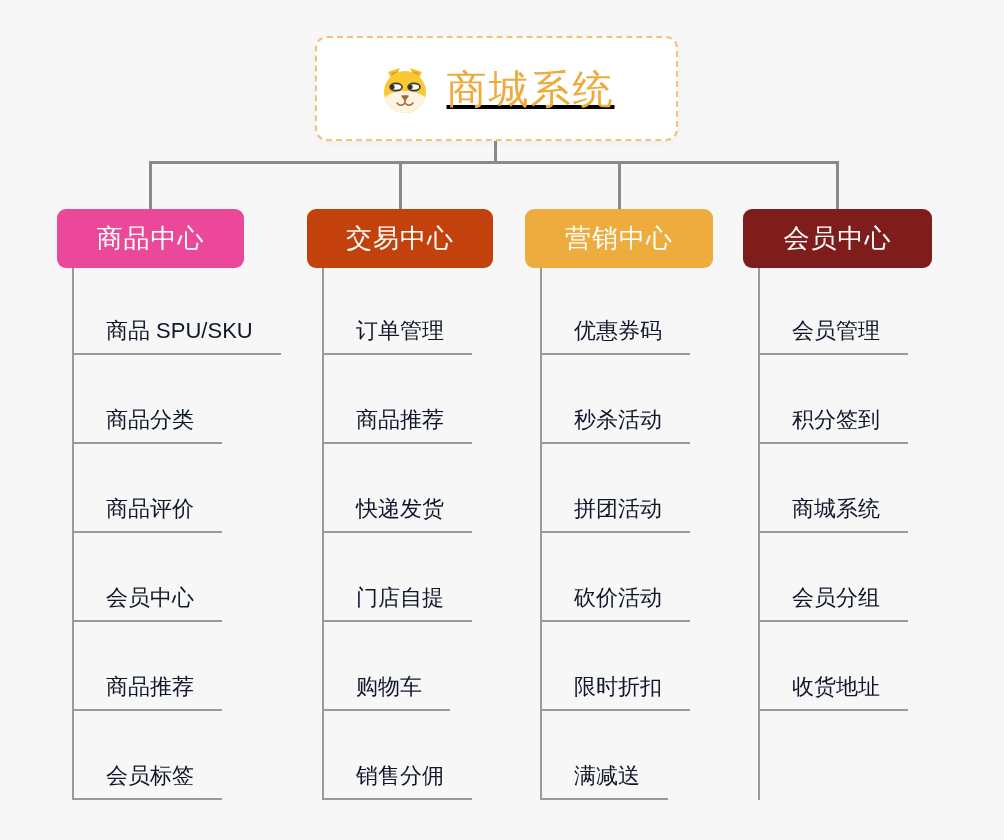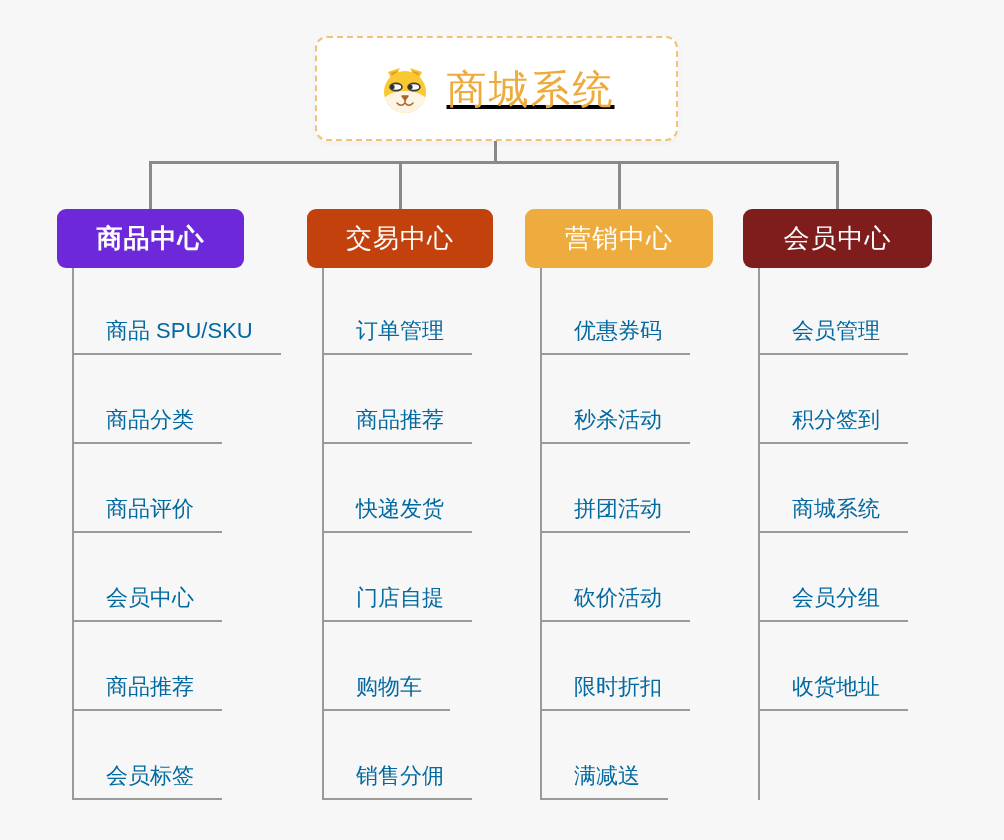--- a/index.html
+++ b/index.html
@@ -38,21 +38,21 @@
     display:flex;align-items:center;justify-content:center;
     color:#ffffff;font-size:26px;letter-spacing:1px;white-space:nowrap;
   }
   .spine{position:absolute;left:15px;top:59px;width:2px;height:532px;background:#9a9a9a;}
   .branch-items{margin-top:-2px;}
   .item{position:relative;height:89px;}
   .item-label{
     position:absolute;left:15px;bottom:0;
     padding:0 28px 9px 34px;
     border-bottom:2px solid #9a9a9a;
-    font-size:22px;color:#0369a1;white-space:nowrap;line-height:1.2;
+    font-size:22px;color:#0f172a;white-space:nowrap;line-height:1.2;
   }
   .b1{left:57px;width:187px;}
   .b2{left:307px;width:186px;}
   .b3{left:525px;width:188px;}
   .b4{left:743px;width:189px;}
 </style>
 </head>
 <body>
 
 <div class="canvas">
@@ -86,21 +86,21 @@
       <circle cx="31.5" cy="24" r="2.2" fill="#2f2f2f"></circle>
 
       <path d="M23 33 h6 l-3 4 Z" fill="#a9672f" stroke="#a9672f" stroke-linejoin="round" stroke-width="1.5"></path>
       <path d="M26 36.5 v3" stroke="#a9672f" stroke-width="1.5" fill="none"></path>
       <path d="M18 40 q4 4.5 8 0 q4 4.5 8 0" stroke="#a9672f" stroke-width="1.5" fill="none" stroke-linecap="round"></path>
     </svg>
     <span class="root-title" style="color: rgb(238, 171, 60);">商城系统</span>
   </div>
 
   <div class="branch b1">
-    <div class="branch-header" style="background-color: #6d28d9; font-weight: bold;">商品中心</div>
+    <div class="branch-header" style="background-color: #ec4899;">商品中心</div>
     <div class="spine"></div>
     <div class="branch-items">
       <div class="item">
           <span class="item-label">商品 SPU/SKU</span>
         </div>
       <div class="item">
           <span class="item-label">商品分类</span>
         </div>
       <div class="item">
           <span class="item-label">商品评价</span>

